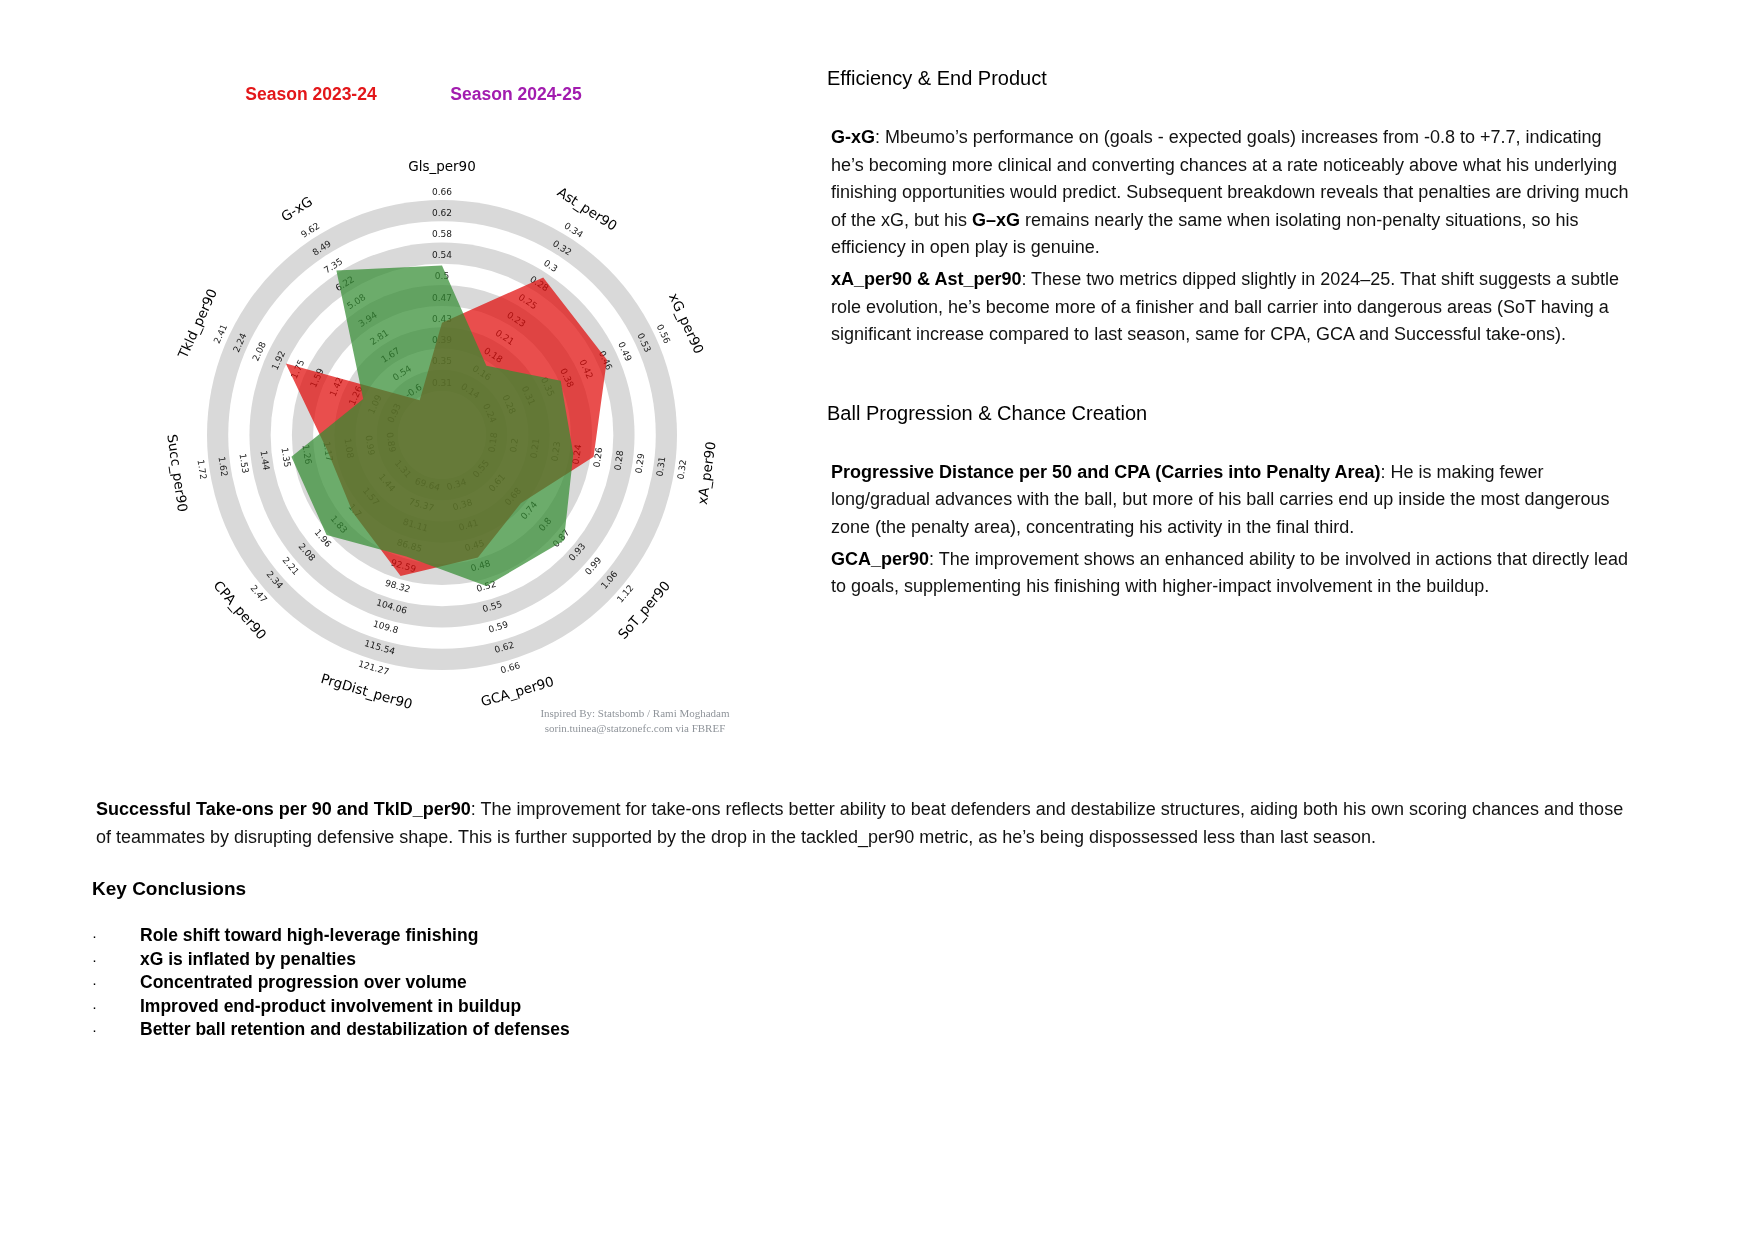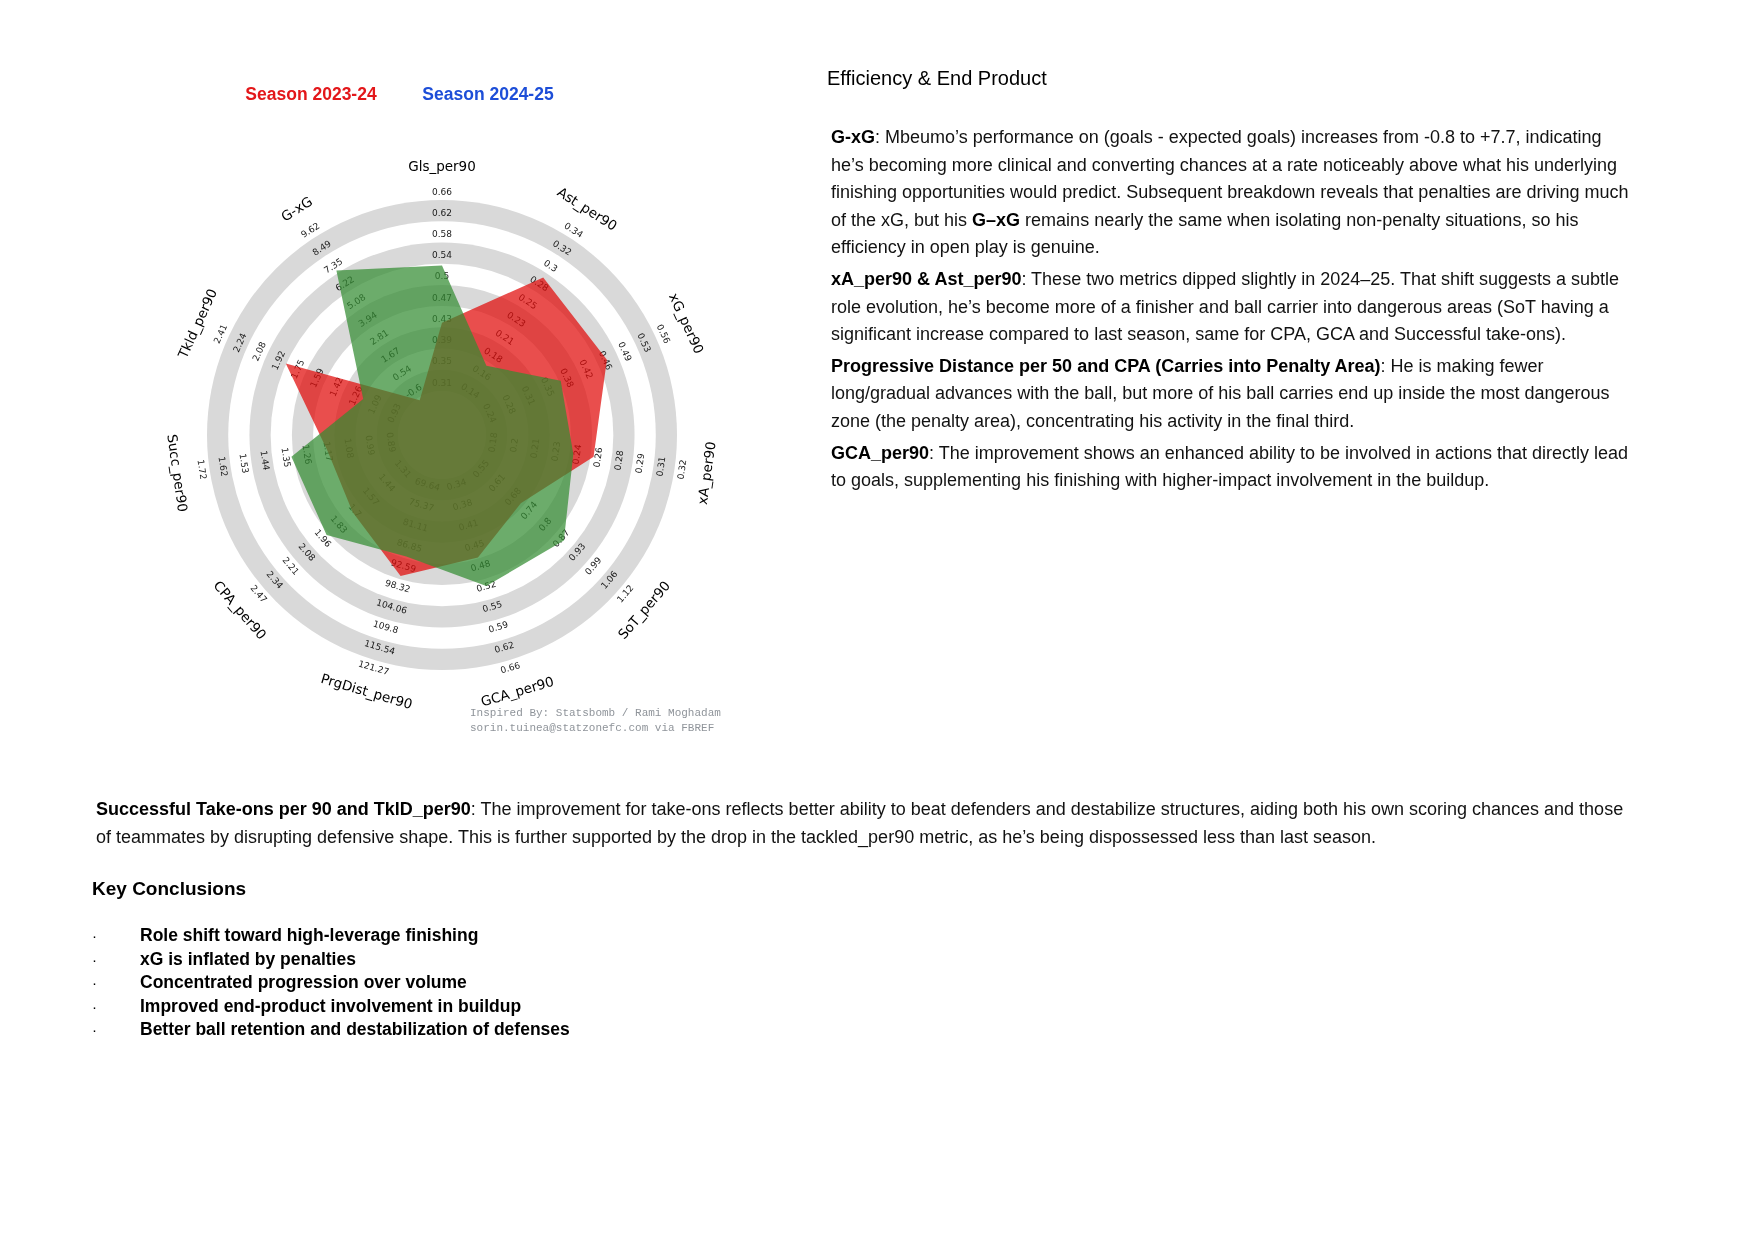--- a/index.html
+++ b/index.html
@@ -1,41 +1,41 @@
 <!DOCTYPE html>
 <html><head>
 <meta charset="utf-8">
 <style>
   html,body{margin:0;padding:0;background:#fff;}
   .page{position:relative;width:1755px;height:1240px;background:#fff;overflow:hidden;
         font-family:"Liberation Sans","DejaVu Sans",sans-serif;color:#111;padding-left:44px;}
   .legend-item{position:absolute;top:84px;transform:translateX(-50%);
         font-size:17.5px;font-weight:700;white-space:nowrap;}
   #radar-wrap{position:absolute;left:62px;top:50px;width:760px;height:700px;}
-  .credit{position:absolute;left:470px;top:706px;width:330px;
-        font-size:11px;line-height:15px;color:#8f949a;font-family:Liberation Mono, monospace;}
+  .credit{position:absolute;left:470px;top:706px;width:330px;text-align:center;
+        font-size:11px;line-height:15px;color:#8f949a;font-family:Liberation Serif, serif;}
   .col-right{position:absolute;left:827px;top:66px;width:815px;}
   .col-bottom{position:absolute;left:92px;top:792px;width:1545px;}
   h2.sec{font-size:20px;line-height:24px;font-weight:400;margin:0 0 34px 0;color:#000;}
   h2.sec.mt{margin-top:52px;}
   h3.sub{font-size:19px;line-height:23px;font-weight:700;margin:26px 0 0 0;color:#000;}
   .rich p{margin:4px;font-size:18px;line-height:27.6px;color:#121212;}
   .rich strong{font-weight:700;color:#000;}
   .bullets{margin-top:24px;}
   .bullet-row{display:flex;font-size:17.5px;line-height:23.5px;font-weight:700;color:#000;}
   .bullet-row .dot{width:48px;flex:0 0 48px;font-weight:400;font-size:15px;}
   text{font-family:"DejaVu Sans",sans-serif;}
 </style>
 </head>
 <body>
 
 <div class="page">
 
   <span class="legend-item" style="left: 311px; color: rgb(227, 23, 26);">Season 2023-24</span>
-  <span class="legend-item" style="left: 488px; color: #1d4ed8;">Season 2024-25</span>
+  <span class="legend-item" style="left: 516px; color: #a21caf;">Season 2024-25</span>
 
   <div id="radar-wrap">
     <svg id="radar" width="760" height="700" viewBox="0 0 760 700">
         <circle cx="380" cy="385" r="235" fill="#d9d9d9"></circle>
         <circle cx="380" cy="385" r="213.77777777777777" fill="#ffffff"></circle>
         <circle cx="380" cy="385" r="192.55555555555554" fill="#d9d9d9"></circle>
         <circle cx="380" cy="385" r="171.33333333333331" fill="#ffffff"></circle>
         <circle cx="380" cy="385" r="150.11111111111111" fill="#d9d9d9"></circle>
         <circle cx="380" cy="385" r="128.88888888888889" fill="#ffffff"></circle>
         <circle cx="380" cy="385" r="107.66666666666666" fill="#d9d9d9"></circle>
@@ -174,20 +174,21 @@
     <div>sorin.tuinea@statzonefc.com via FBREF</div>
   </div>
 
   <div class="col-right">
     <h2 class="sec">Efficiency &amp; End Product</h2>
     <div class="rich">
         <p><strong>G-xG</strong><span>: Mbeumo’s performance on (goals - expected goals) increases from -0.8 to +7.7, indicating he’s becoming more clinical and converting chances at a rate noticeably above what his underlying finishing opportunities would predict. Subsequent breakdown reveals that penalties are driving much of the xG, but his </span><strong>G–xG</strong><span> remains nearly the same when isolating non-penalty situations, so his efficiency in open play is genuine.</span></p>
         <p><strong>xA_per90 &amp; Ast_per90</strong><span>: These two metrics dipped slightly in 2024–25. That shift suggests a subtle role evolution, he’s become more of a finisher and ball carrier into dangerous areas (SoT having a significant increase compared to last season, same for CPA, GCA and Successful take-ons).</span></p>
       </div>
 
+    <h2 class="sec mt">Ball Progression &amp; Chance Creation</h2>
     <div class="rich">
         <p><strong>Progressive Distance per 50 and CPA (Carries into Penalty Area)</strong><span>: He is making fewer long/gradual advances with the ball, but more of his ball carries end up inside the most dangerous zone (the penalty area), concentrating his activity in the final third.</span></p>
         <p><strong>GCA_per90</strong><span>: The improvement shows an enhanced ability to be involved in actions that directly lead to goals, supplementing his finishing with higher-impact involvement in the buildup.</span></p>
       </div>
   </div>
 
   <div class="col-bottom">
     <div class="rich">
         <p><strong>Successful Take-ons per 90 and TklD_per90</strong><span>: The improvement for take-ons reflects better ability to beat defenders and destabilize structures, aiding both his own scoring chances and those of teammates by disrupting defensive shape. This is further supported by the drop in the tackled_per90 metric, as he’s being dispossessed less than last season.</span></p>
       </div>

